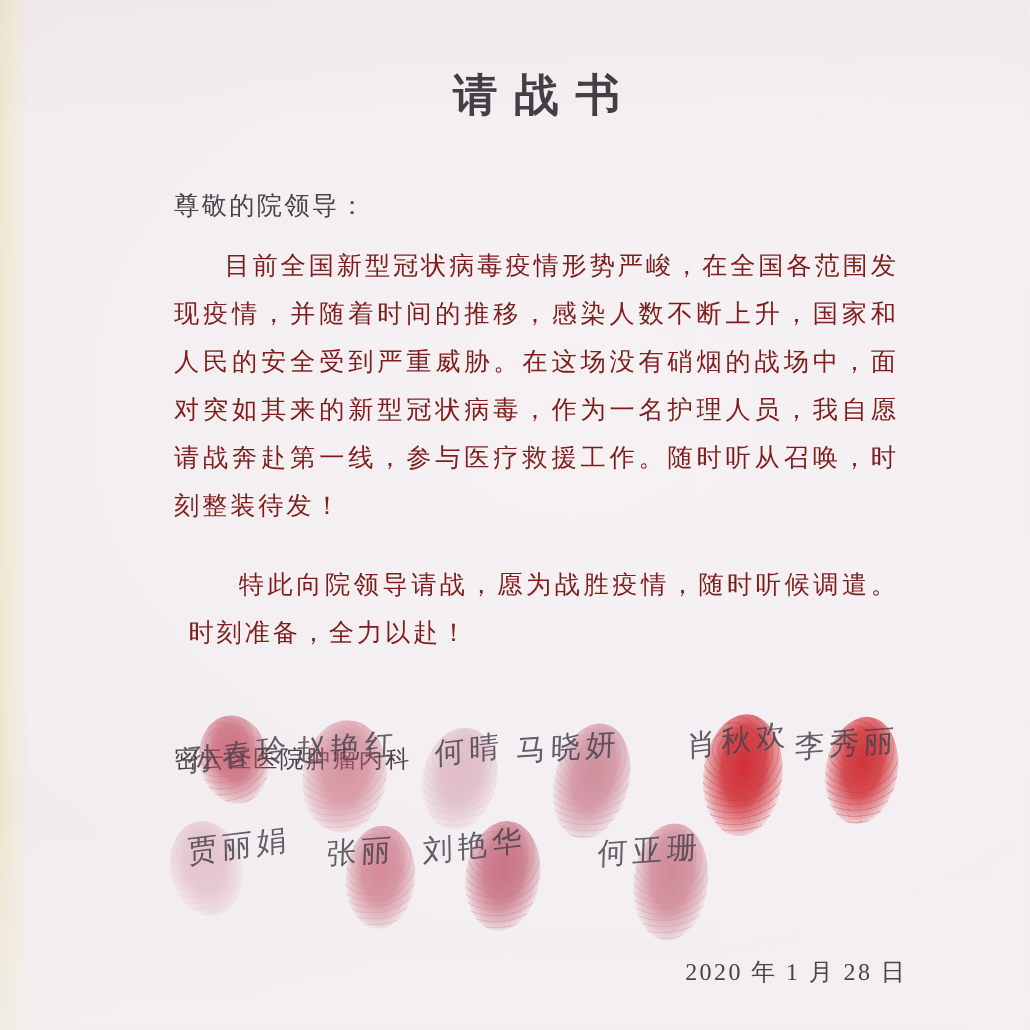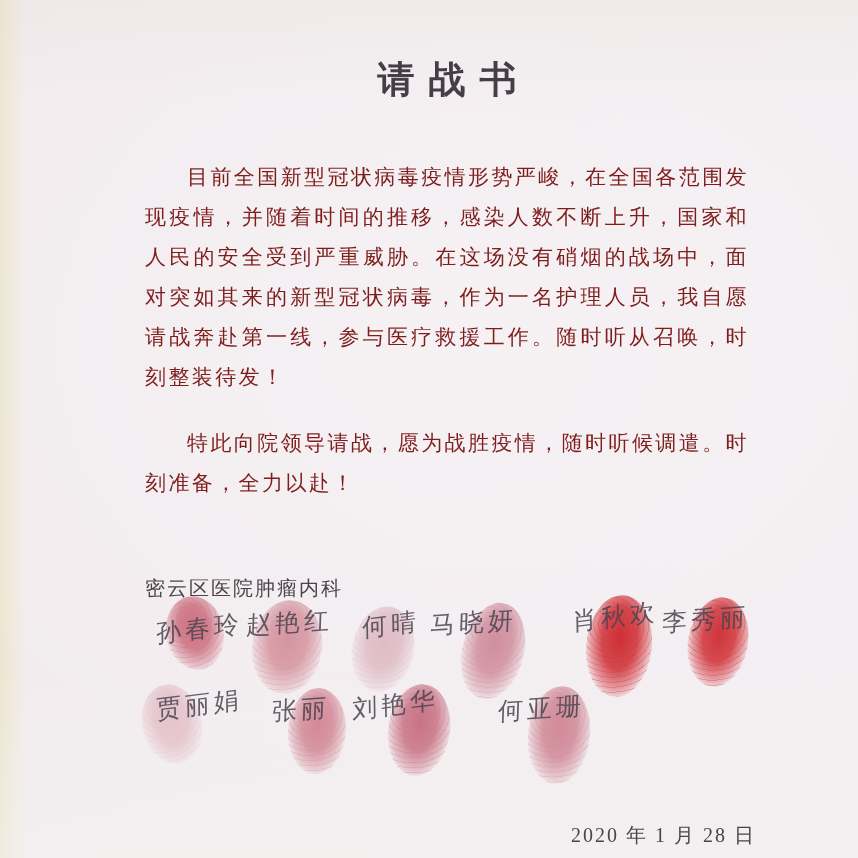--- a/index.html
+++ b/index.html
@@ -23,42 +23,43 @@
   .doc{position:absolute;left:145px;top:55px;width:604px;color:#4b4349;}
   .doc-title{
     text-align:center;font-size:37px;font-weight:bold;letter-spacing:14px;
     color:#453f45;margin:0 0 52px 0;text-indent:14px;
   }
   .salutation{font-size:21px;letter-spacing:2px;margin:0 0 16px 0;}
   .para{
     font-size:21px;letter-spacing:2.4px;line-height:40px;text-align:justify;
     text-indent:2em;margin:0;color:#7f1d1d;
   }
-  .para + .para{margin-top:26px;}
+  .para + .para{margin-top:26px;margin-left:12px;}
   .department{font-size:20px;letter-spacing:2px;margin-top:72px;}
   .signature-area{position:absolute;left:0;top:585px;width:858px;height:200px;}
   .sig-name{
     position:absolute;z-index:2;
     font-family:"DejaVu Sans","Liberation Sans",sans-serif;
     font-size:25px;color:#4a4450;letter-spacing:4px;white-space:nowrap;
     transform:rotate(-5deg) skewX(-6deg);opacity:0.85;
   }
   .fingerprint{position:absolute;z-index:1;pointer-events:none;}
   .date-line{
     position:absolute;right:102px;top:797px;font-size:20px;
-    letter-spacing:2px;color:#4b4349;margin-top:25px;
+    letter-spacing:2px;color:#4b4349;
   }
 </style>
 </head>
 <body>
 
 <div class="paper"></div>
 
 <div class="doc">
   <h1 class="doc-title">请战书</h1>
+  <p class="salutation">尊敬的院领导：</p>
   <p class="para">目前全国新型冠状病毒疫情形势严峻，在全国各范围发现疫情，并随着时间的推移，感染人数不断上升，国家和人民的安全受到严重威胁。在这场没有硝烟的战场中，面对突如其来的新型冠状病毒，作为一名护理人员，我自愿请战奔赴第一线，参与医疗救援工作。随时听从召唤，时刻整装待发！</p>
   <p class="para">特此向院领导请战，愿为战胜疫情，随时听候调遣。时刻准备，全力以赴！</p>
   <p class="department">密云区医院肿瘤内科</p>
 </div>
 
 <div class="signature-area">
     <span class="fingerprint" style="left: 166px; top: 11px; width: 58px; height: 74px; opacity: 0.75; transform: rotate(-10deg); border-radius: 50%; background: repeating-radial-gradient(circle at 35% 30%, transparent 0px, transparent 2px, rgba(192, 71, 92, 0.267) 2px, rgba(192, 71, 92, 0.267) 3px, transparent 3px, transparent 5px), radial-gradient(at 50% 42%, rgb(192, 71, 92) 0%, rgba(192, 71, 92, 0.867) 38%, rgba(192, 71, 92, 0.4) 62%, transparent 76%);"></span>
     <span class="sig-name" style="left: 156px; top: 27px; transform: rotate(-7deg) skewX(-6deg);">孙春玲</span>
     <span class="fingerprint" style="left: 252px; top: 15px; width: 70px; height: 94px; opacity: 0.6; transform: rotate(8deg); border-radius: 50%; background: repeating-radial-gradient(circle at 35% 30%, transparent 0px, transparent 2px, rgba(194, 90, 107, 0.267) 2px, rgba(194, 90, 107, 0.267) 3px, transparent 3px, transparent 5px), radial-gradient(at 50% 42%, rgb(194, 90, 107) 0%, rgba(194, 90, 107, 0.867) 38%, rgba(194, 90, 107, 0.4) 62%, transparent 76%);"></span>
     <span class="sig-name" style="left: 246px; top: 21px; transform: rotate(-4deg) skewX(-6deg);">赵艳红</span>

